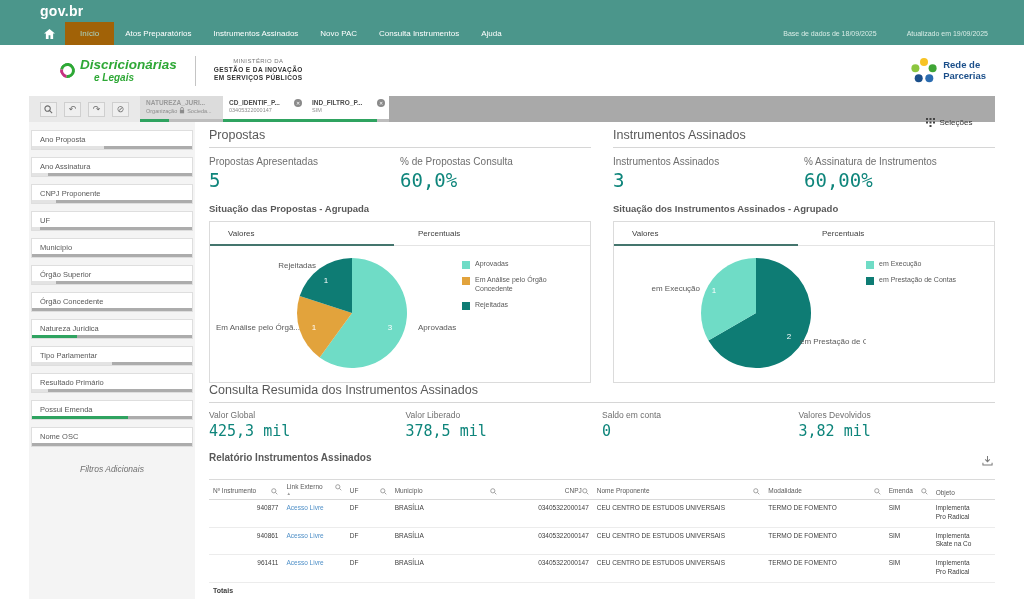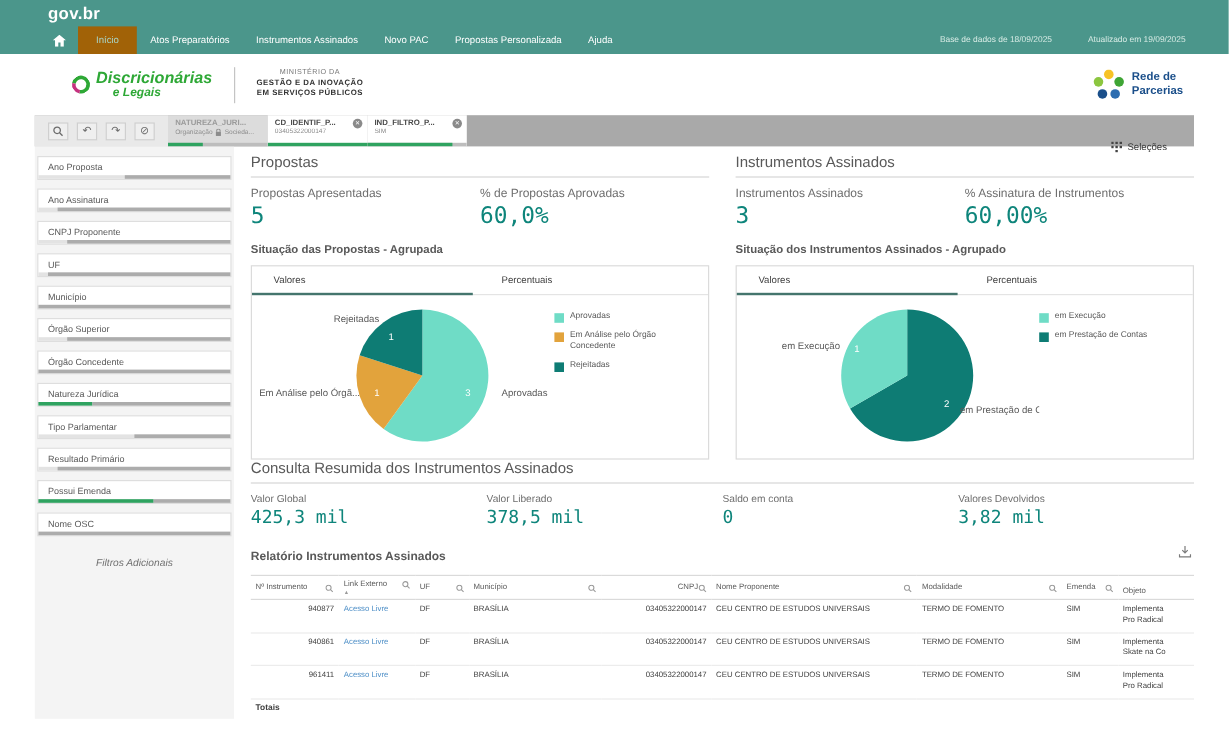--- a/index.html
+++ b/index.html
@@ -75,21 +75,21 @@
   .legend-item { display:flex; gap:5px; font-size:7px; color:#595959; margin-bottom:7px; padding-right:4px; line-height:1.25; }
   .swatch { width:8px; height:8px; flex:none; margin-top:1px; }
 
   .consulta { margin-top:0; }
   .kpis4 { display:flex; padding:7px 0 2px; }
   .kpi4 { width:25%; }
   .kpi4 .kpi-label { font-size:8.5px; }
   .kpi4 .kpi-value { font-size:15px; }
 
   .report { margin-top:10px; }
-  .report-head { display:flex; align-items:flex-end; }
+  .report-head { display:flex; align-items:flex-start; }
   .report-title { font-size:10px; font-weight:bold; color:#595959; }
   .dl-btn { margin-left:auto; margin-right:2px; }
   table { width:100%; border-collapse:collapse; margin-top:9px; table-layout:fixed; }
   th { font-size:6.5px; color:#595959; font-weight:normal; text-align:left; border-top:1px solid #DADADA; border-bottom:1px solid #DADADA; padding:3px 4px; vertical-align:bottom; white-space:nowrap; overflow:hidden; }
   th .lens { float:right; margin-top:1px; }
   th.wrap { white-space:normal; line-height:1.2; }
   td { font-size:6.5px; color:#404040; padding:4px 4px 5px; border-bottom:1px solid #ECECEC; vertical-align:top; overflow:hidden; white-space:nowrap; }
   .ra { text-align:right; }
   a.cell-link { color:#4E8FC7; text-decoration:none; }
   .objeto-cell { line-height:1.35; }
@@ -108,21 +108,21 @@
     <div class="row2">
       <span class="home-btn">
         <svg width="11" height="10" viewBox="0 0 12 11">
             <path d="M6 0 L12 5 H10 V11 H7 V7 H5 V11 H2 V5 H0 Z" fill="#ffffff"></path>
           </svg>
       </span>
       <a class="nav-item active">Início</a>
       <a class="nav-item">Atos Preparatórios</a>
       <a class="nav-item">Instrumentos Assinados</a>
       <a class="nav-item">Novo PAC</a>
-      <a class="nav-item">Propostas Personalizada</a>
+      <a class="nav-item">Consulta Instrumentos</a>
       <a class="nav-item">Ajuda</a>
       <div class="topbar-right">
         <span>Base de dados de 18/09/2025</span>
         <span>Atualizado em 19/09/2025</span>
       </div>
     </div>
   </div>
 
   <div class="appheader">
     <div class="brand">
@@ -315,21 +315,21 @@
         <div class="cols">
 
           <section class="col">
             <div class="sec-title">Propostas</div>
             <div class="kpis">
               <div class="kpi">
                 <div class="kpi-label">Propostas Apresentadas</div>
                 <div class="kpi-value">5</div>
               </div>
               <div class="kpi">
-                <div class="kpi-label">% de Propostas Aprovadas</div>
+                <div class="kpi-label">% de Propostas Consulta</div>
                 <div class="kpi-value">60,0%</div>
               </div>
             </div>
             <div class="chart-title">Situação das Propostas - Agrupada</div>
             <div class="card">
               <div class="tabs">
                 <div class="tab active">Valores</div>
                 <div class="tab">Percentuais</div>
               </div>
               <div class="chart-body">

